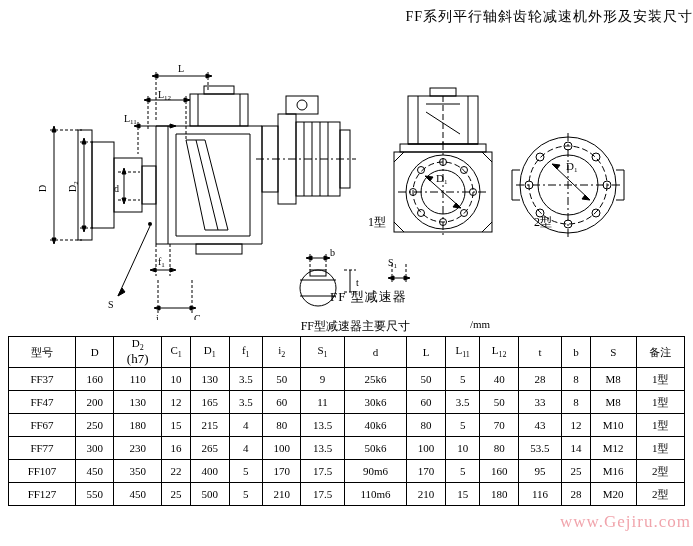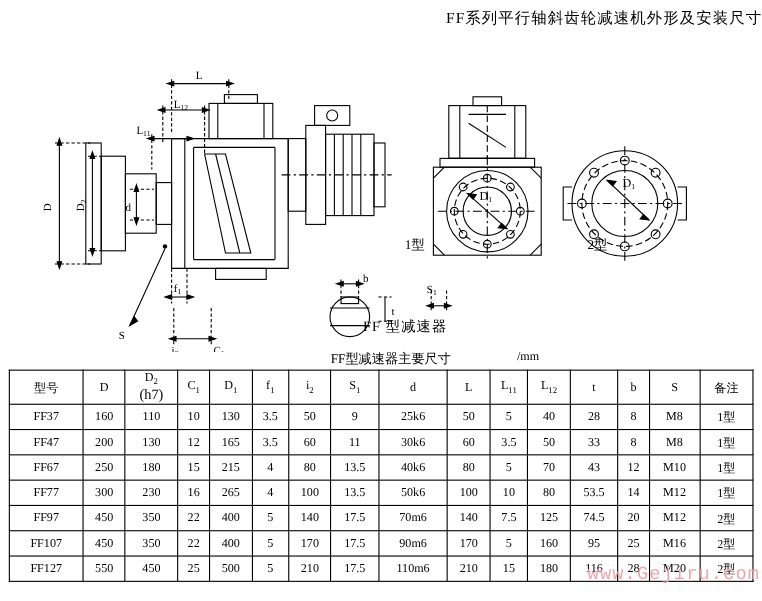--- a/index.html
+++ b/index.html
@@ -31,21 +31,21 @@
     height:22px;padding:0 2px;white-space:nowrap;
     font-family:"Liberation Serif", serif;
   }
   table.spec th{font-weight:normal;height:30px;text-align:center;}
   table.spec th.model, table.spec td.model{width:62px;}
   .sub{font-size:8px;vertical-align:sub;}
   .d2cell{line-height:1.05;font-size:11px;}
   .d2cell small{font-size:13px;display:block;}
   .wm{
     position:absolute;right:2px;bottom:14px;font-size:17px;color:#f0a0a8;
-    font-family:Liberation Mono, monospace;opacity:.95;letter-spacing:1px;margin-left:48px;
+    font-family:Liberation Serif, serif;opacity:.95;letter-spacing:1px;margin-left:48px;
   }
   svg{display:block;}
   text{font-family:"Liberation Serif", serif;}
 </style>
 </head>
 <body>
 
 <div class="title">FF系列平行轴斜齿轮减速机外形及安装尺寸</div>
 
 <div class="drawing">
@@ -343,38 +343,20 @@
         <td>50k6</td>
         <td>100</td>
         <td>10</td>
         <td>80</td>
         <td>53.5</td>
         <td>14</td>
         <td>M12</td>
         <td>1型</td>
       </tr>
       <tr>
-        <td class="model">FF97</td>
-        <td>450</td>
-        <td>350</td>
-        <td>22</td>
-        <td>400</td>
-        <td>5</td>
-        <td>140</td>
-        <td>17.5</td>
-        <td>70m6</td>
-        <td>140</td>
-        <td>7.5</td>
-        <td>125</td>
-        <td>74.5</td>
-        <td>20</td>
-        <td>M12</td>
-        <td>2型</td>
-      </tr>
-      <tr>
         <td class="model">FF107</td>
         <td>450</td>
         <td>350</td>
         <td>22</td>
         <td>400</td>
         <td>5</td>
         <td>170</td>
         <td>17.5</td>
         <td>90m6</td>
         <td>170</td>

